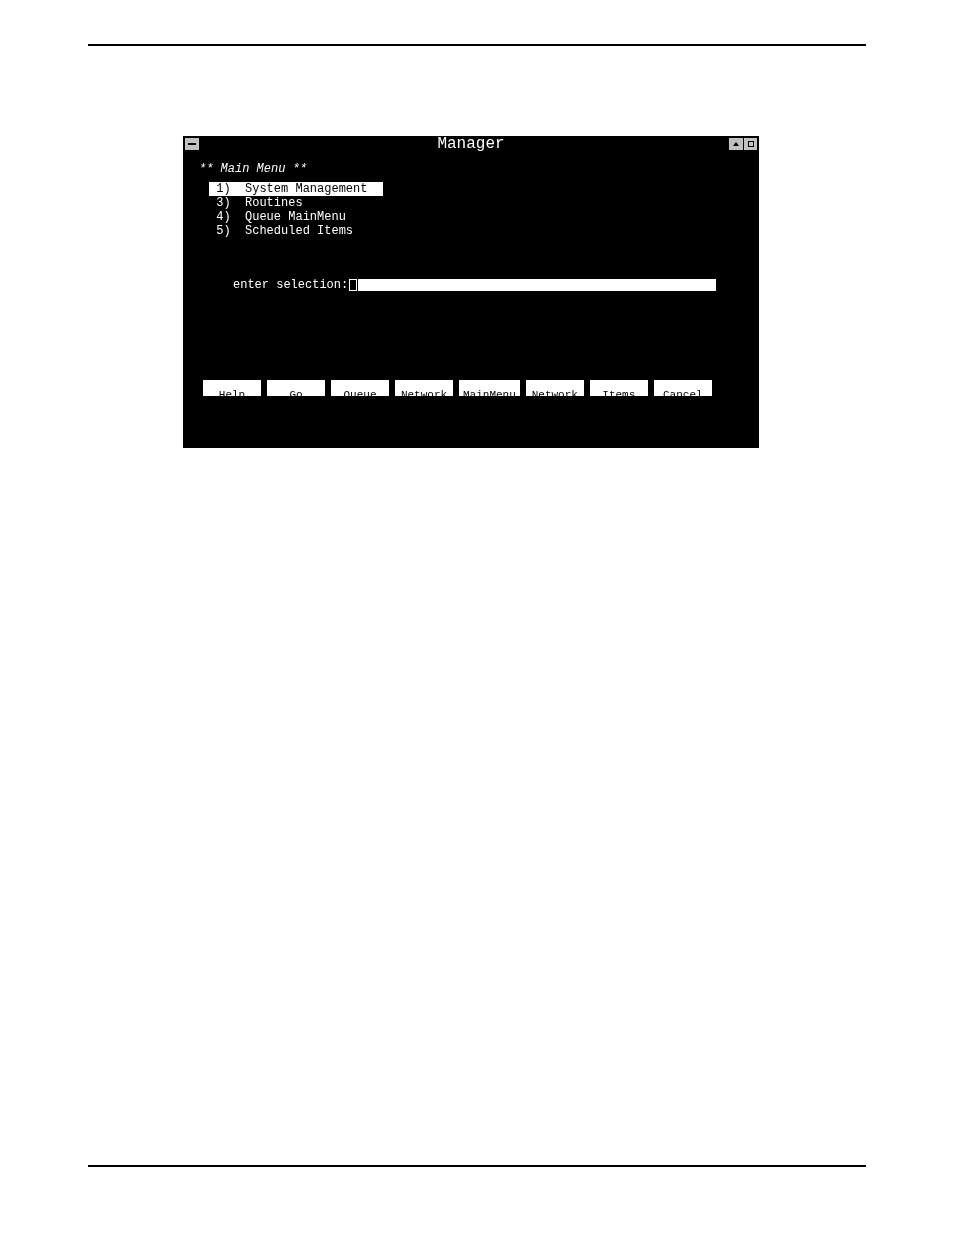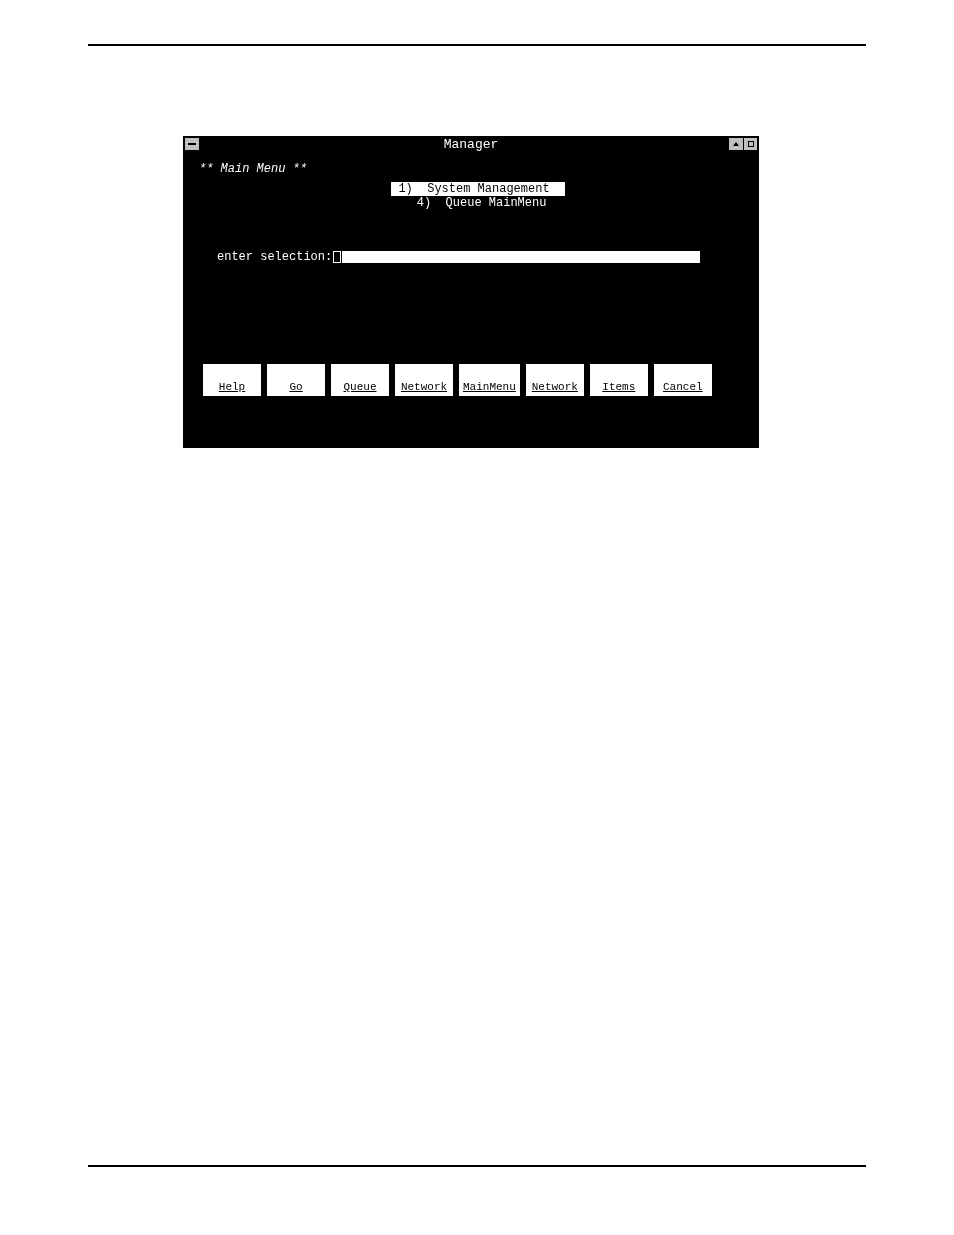--- a/index.html
+++ b/index.html
@@ -41,21 +41,21 @@
   .titlebar {
     position: relative;
     height: 16px;
     background: #000;
     display: flex;
     align-items: center;
     justify-content: center;
   }
   .titlebar-text {
     color: #fff;
-    font-size: 13px;
+    font-size: 16px;
     font-family: "Courier New", monospace;
   }
   .sysmenu-left {
     position: absolute;
     left: 2px;
     top: 2px;
     width: 14px;
     height: 12px;
     background: #c0c0c0;
     display: flex;
@@ -117,25 +117,24 @@
     cursor: pointer;
   }
   .menu-item.selected {
     background: #fff;
     color: #000;
     display: inline-block;
     padding-right: 8px;
   }
   .menu-item-row {
     height: 14px;
-    text-align: center;
   }
   .prompt-row {
     margin-top: 40px;
-    margin-left: 22px;
+    margin-left: 38px;
     display: flex;
     align-items: center;
   }
   .prompt-label {
     white-space: pre;
   }
   .prompt-cursor {
     display: inline-block;
     width: 8px;
     height: 12px;
@@ -161,21 +160,21 @@
   }
   .term-button {
     background: #fff;
     color: #000;
     font-family: "Courier New", monospace;
     font-size: 11px;
     height: 14px;
     line-height: 14px;
     min-width: 58px;
     text-align: center;
-    padding: 16px 4px;
+    padding: 8px 4px;
     cursor: pointer;
     text-decoration: underline;
     white-space: nowrap;
   }
   .bottom-edge {
     position: absolute;
     bottom: 0;
     left: 0;
     right: 0;
     height: 4px;
@@ -213,21 +212,27 @@
   </div>
 
   <div class="terminal-body">
 
     <div class="menu-title">** Main Menu **</div>
 
     <div class="menu-item-row">
       <span class="menu-item selected"> <span>1)</span>  <span>System Management</span> </span>
     </div>
     <div class="menu-item-row">
+      <span class="menu-item"> <span>3)</span>  <span>Routines</span></span>
+    </div>
+    <div class="menu-item-row">
       <span class="menu-item"> <span>4)</span>  <span>Queue MainMenu</span></span>
+    </div>
+    <div class="menu-item-row">
+      <span class="menu-item"> <span>5)</span>  <span>Scheduled Items</span></span>
     </div>
 
     <div class="prompt-row">
       <span class="prompt-label">enter selection:</span>
       <span class="prompt-cursor"></span>
       <span class="prompt-input-area"></span>
     </div>
 
     <div class="button-bar">
       <div class="term-button">Help</div>

